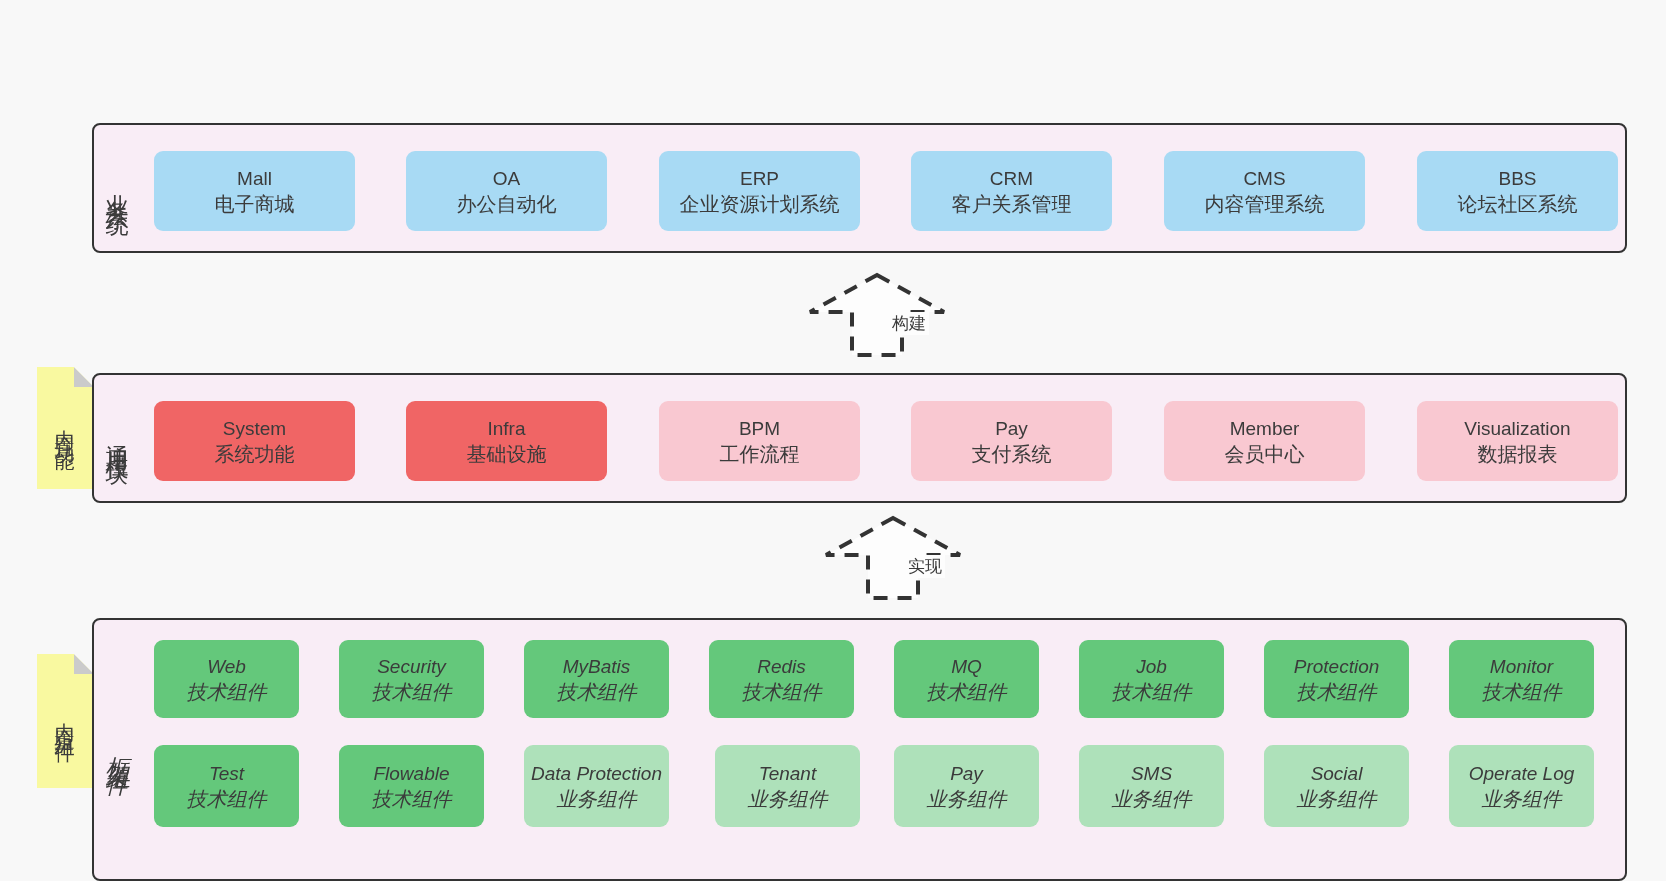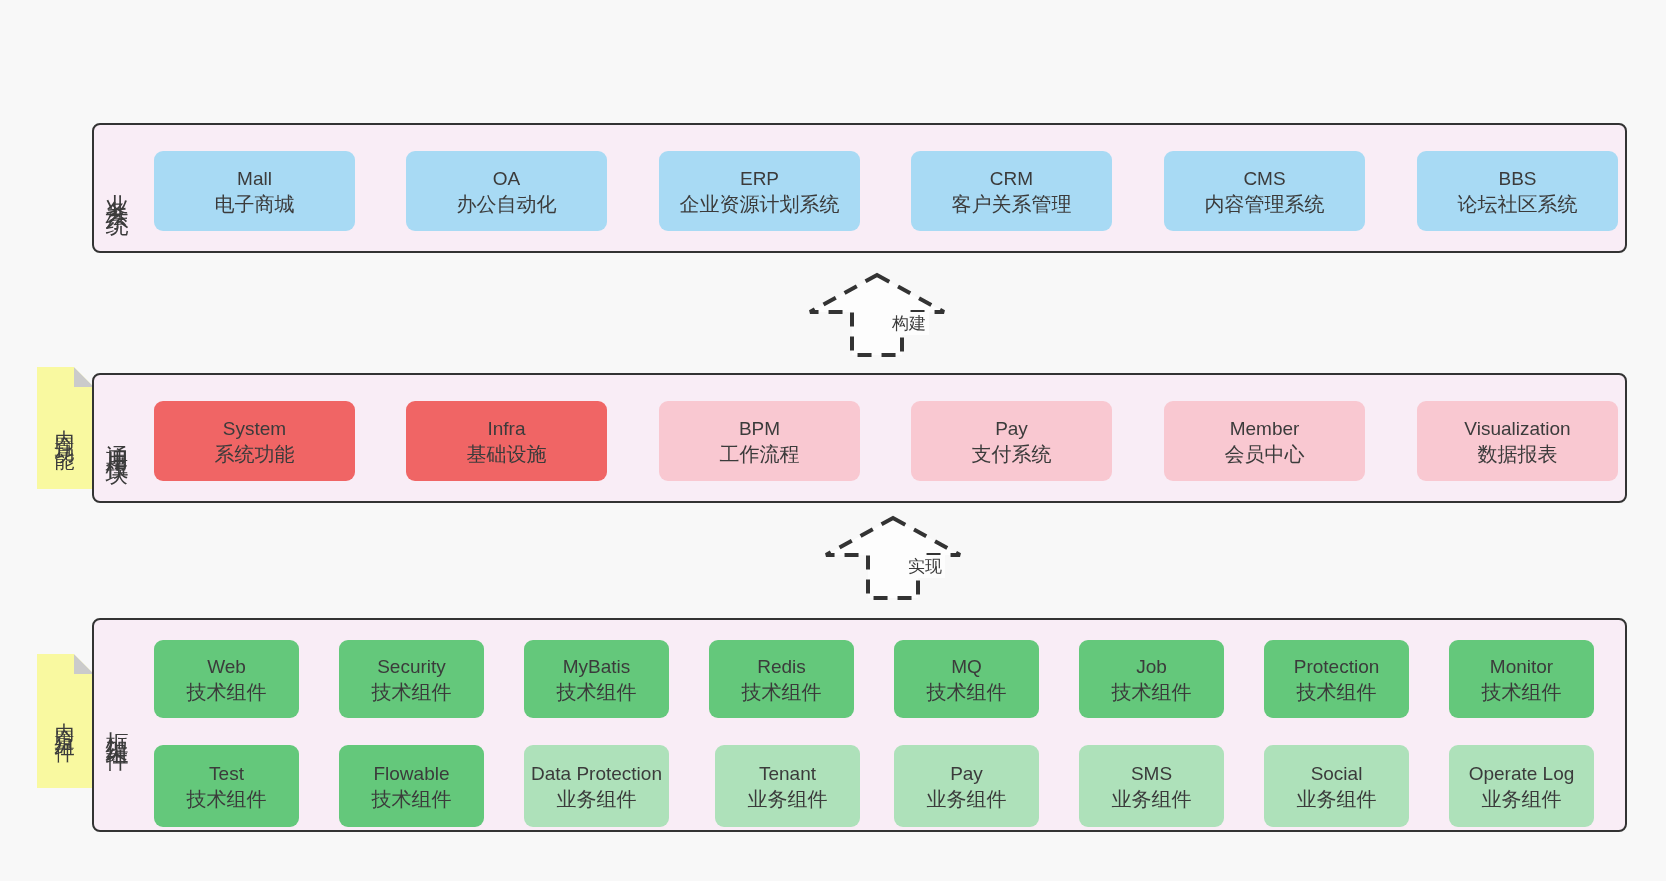--- a/index.html
+++ b/index.html
@@ -20,21 +20,21 @@
 
   
   .layer{
     position:absolute;left:92px;width:1535px;
     background:var(--container_bg);
     border:2px solid var(--border);
     border-radius:8px;
   }
   .layer-business{top:123px;height:130px;}
   .layer-modules{top:373px;height:130px;}
-  .layer-components{top:618px;height:214px;}
+  .layer-components{top:618px;height:263px;font-style:italic;}
 
   .vlabel{
     position:absolute;left:6px;top:0;bottom:0;width:36px;
     display:flex;align-items:center;justify-content:center;
     writing-mode:vertical-rl;text-orientation:upright;
     font-size:23px;letter-spacing:6px;color:var(--text);
   }
 
   
   .node{

